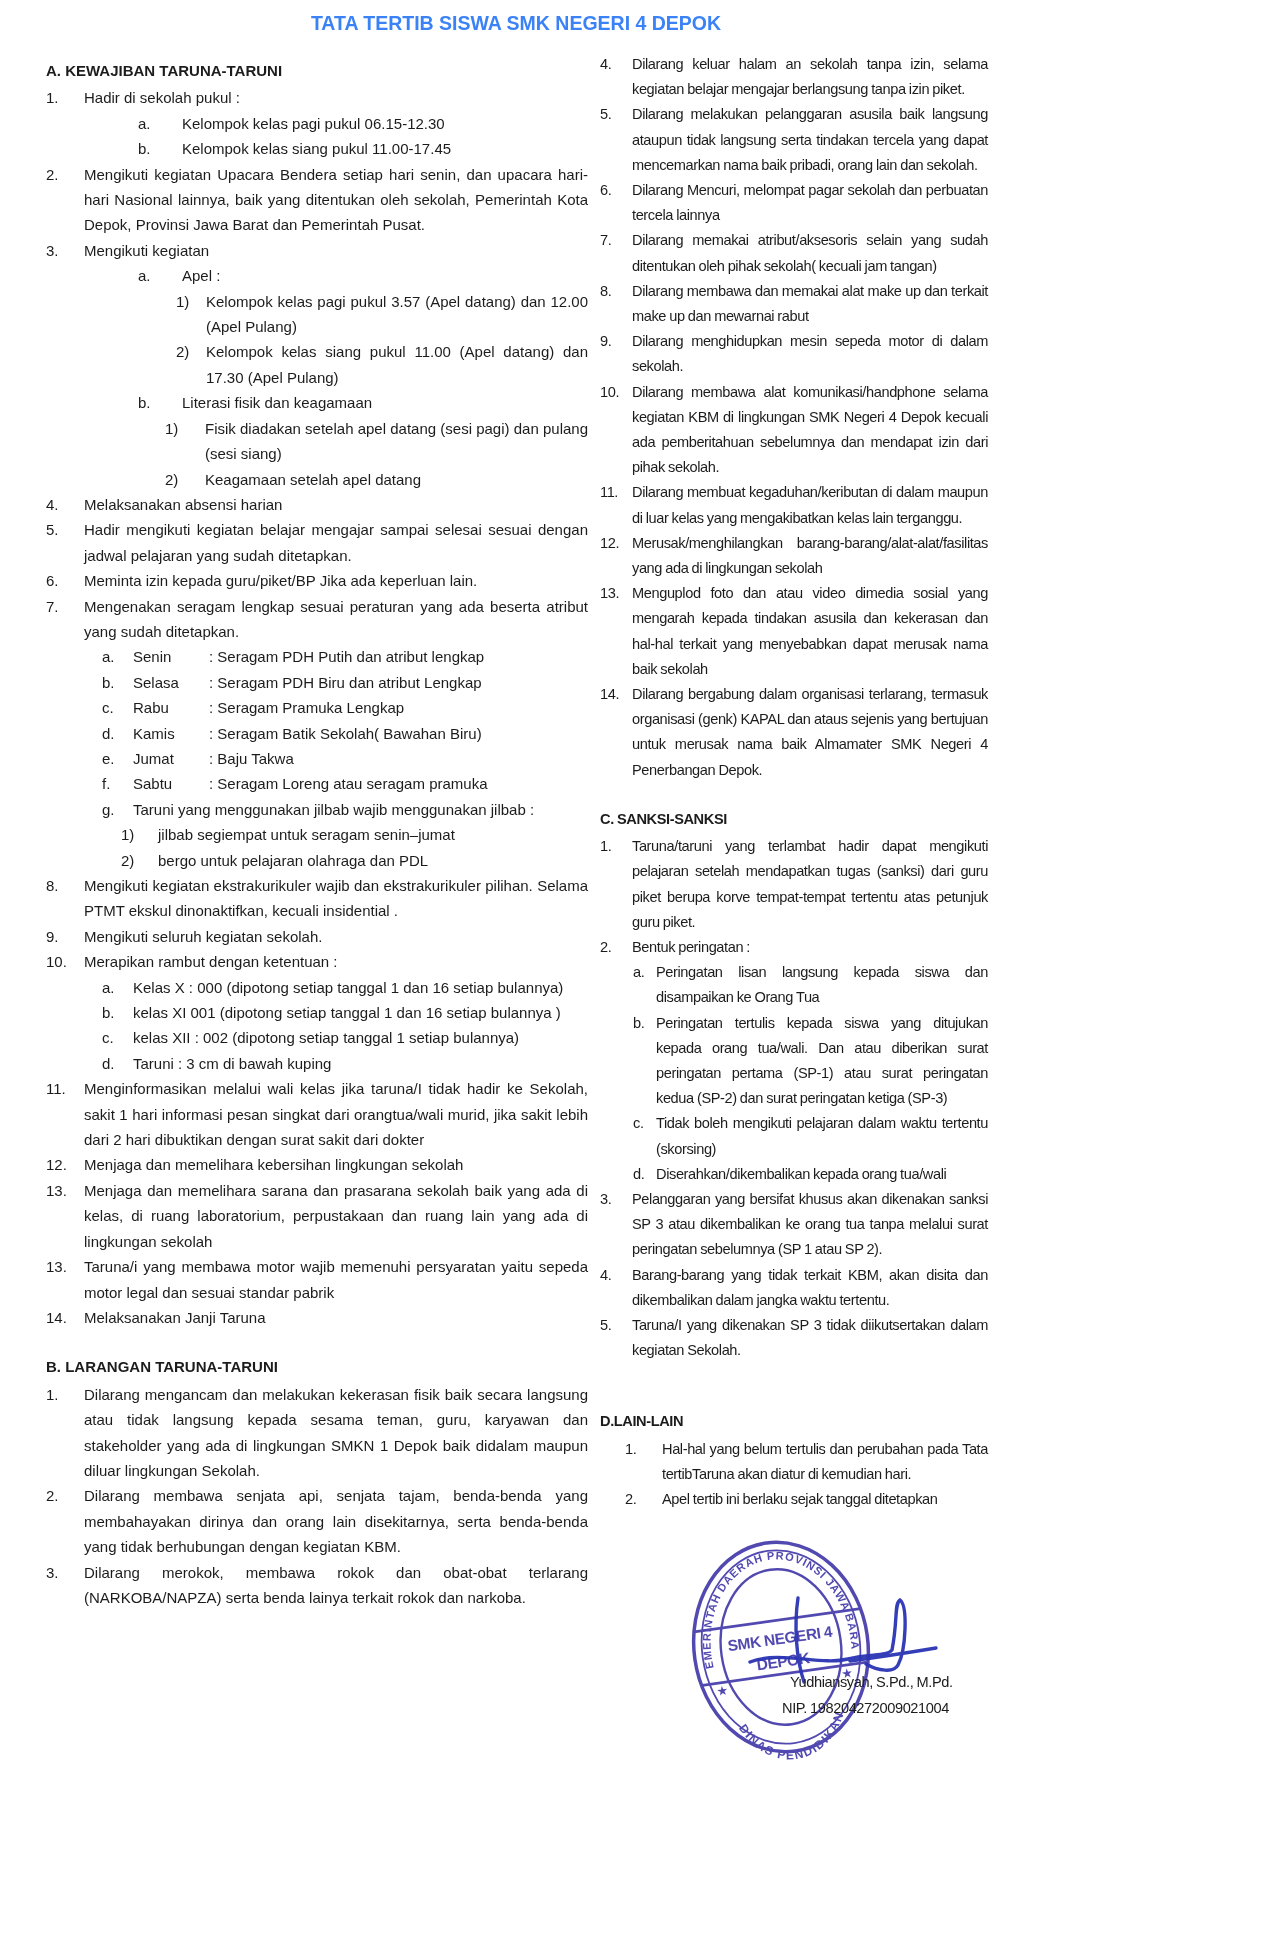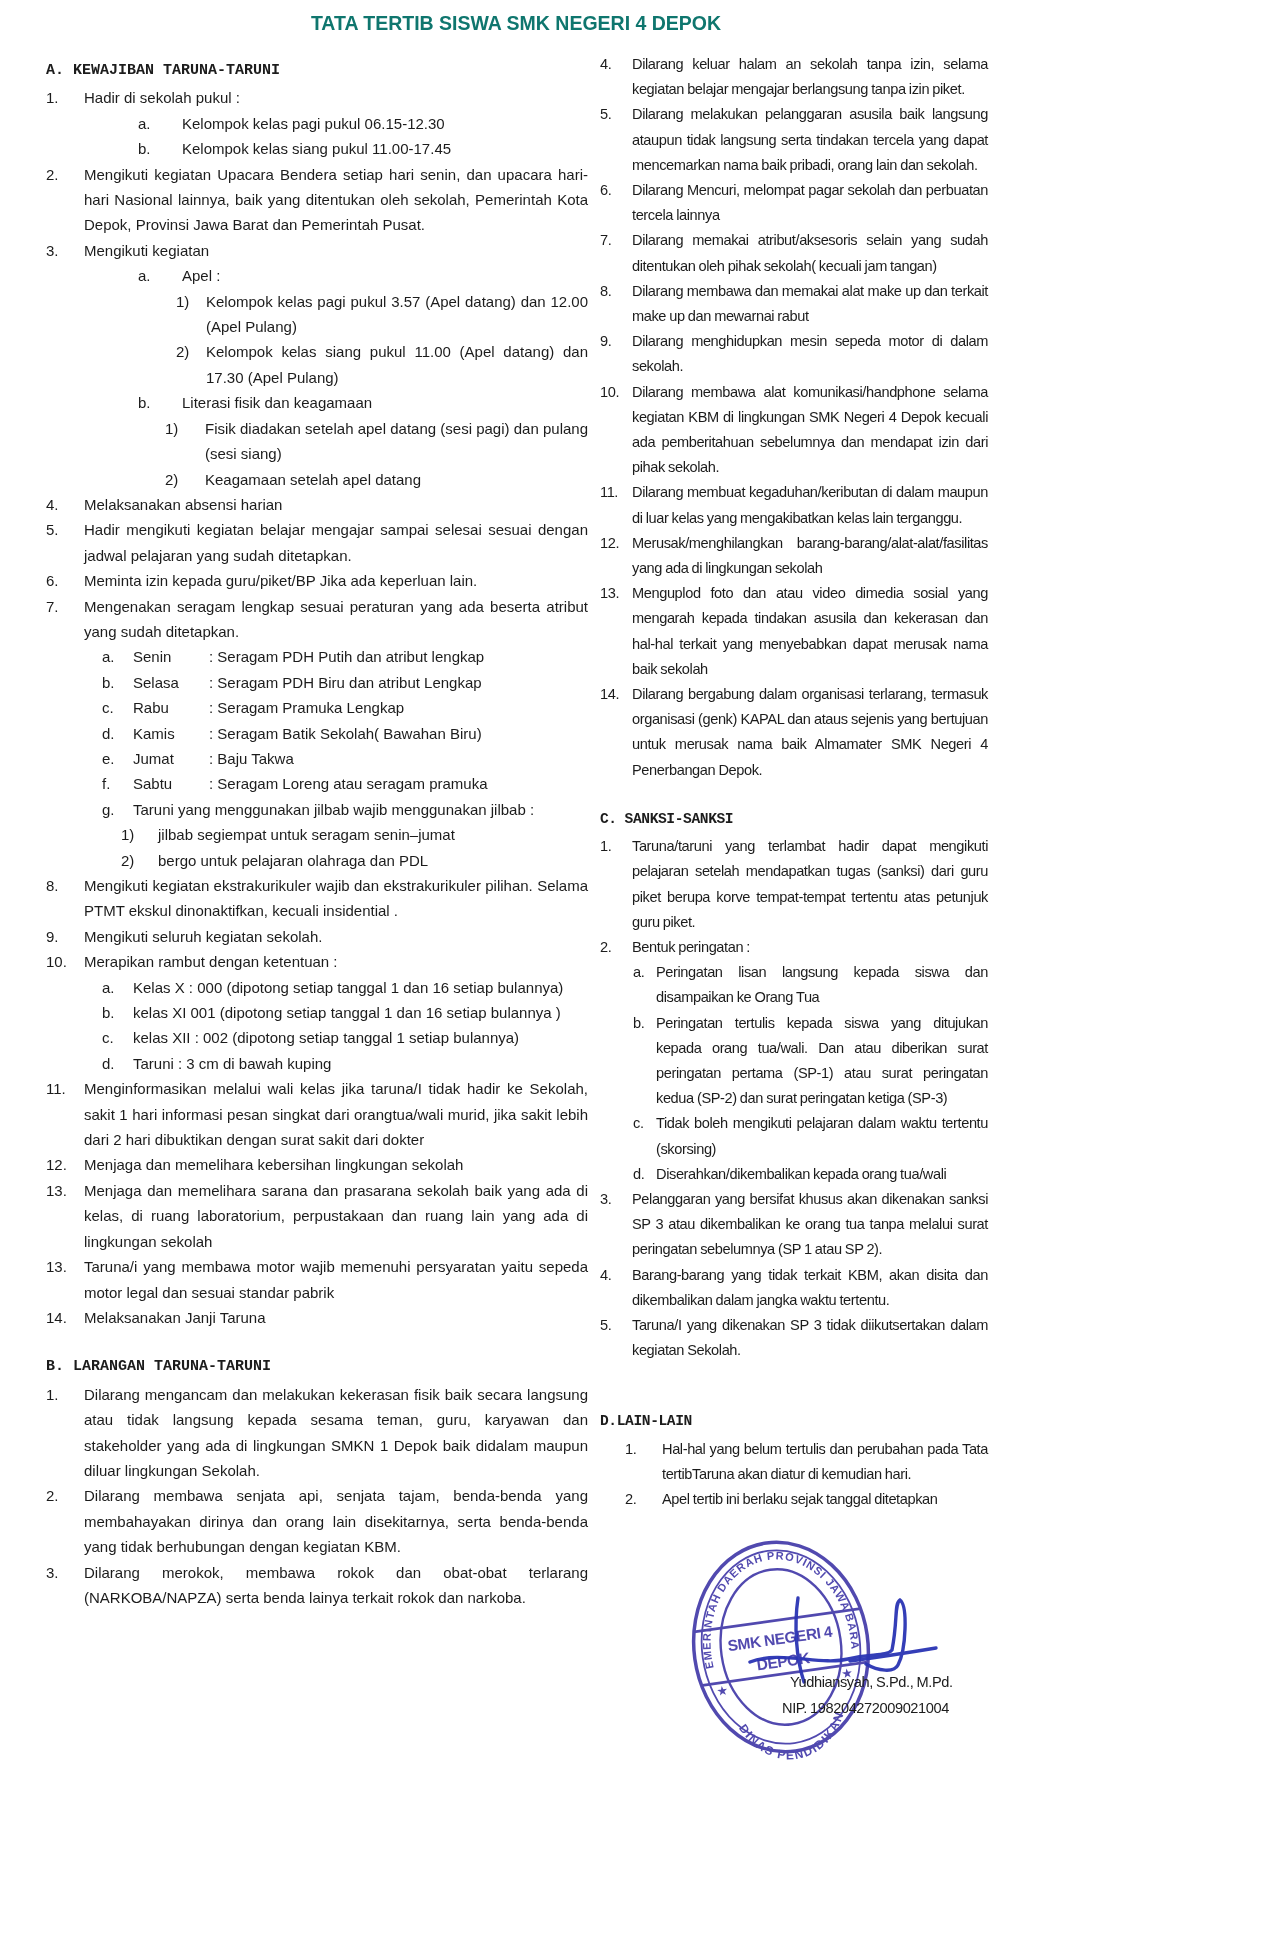--- a/index.html
+++ b/index.html
@@ -2,27 +2,27 @@
 <html><head>
 <meta charset="utf-8">
 <style>
   html,body { margin:0; padding:0; background:#ffffff; }
   .page {
     position:relative; width:1270px; height:1950px; background:#ffffff;
     font-family:"Liberation Sans", sans-serif; color:#1c1c1c; overflow:hidden;
   }
   .title {
     position:absolute; left:46px; top:12px; width:940px;
-    text-align:center; font-weight:bold; font-size:19.5px; color:#0f766e;
+    text-align:center; font-weight:bold; font-size:19.5px; color:#3b82f6;
   }
   .col { position:absolute; }
   .col-left  { left:46px;  top:58px; width:542px; font-size:15px;   line-height:25.4px; }
   .col-right { left:600px; top:52px; width:388px; font-size:14.6px; line-height:25.2px;
                letter-spacing:-0.4px; word-spacing:-0.5px; }
-  .heading { font-weight:bold; margin-bottom:2px;font-family:Liberation Mono, monospace; }
+  .heading { font-weight:bold; margin-bottom:2px; }
   .gap-top { margin-top:24px; }
   .gap-top-lg { margin-top:46px; }
   .row { display:flex; align-items:flex-start; }
   .num { flex:0 0 38px; }
   .col-right .num { flex:0 0 32px; }
   .txt { flex:1; text-align:justify; }
   .lbl { display:inline-block; width:76px; }
   .children { }
   .sub-wide   { margin-left:92px; }
   .sub-wide   > .item > .row > .num { flex-basis:44px; }

